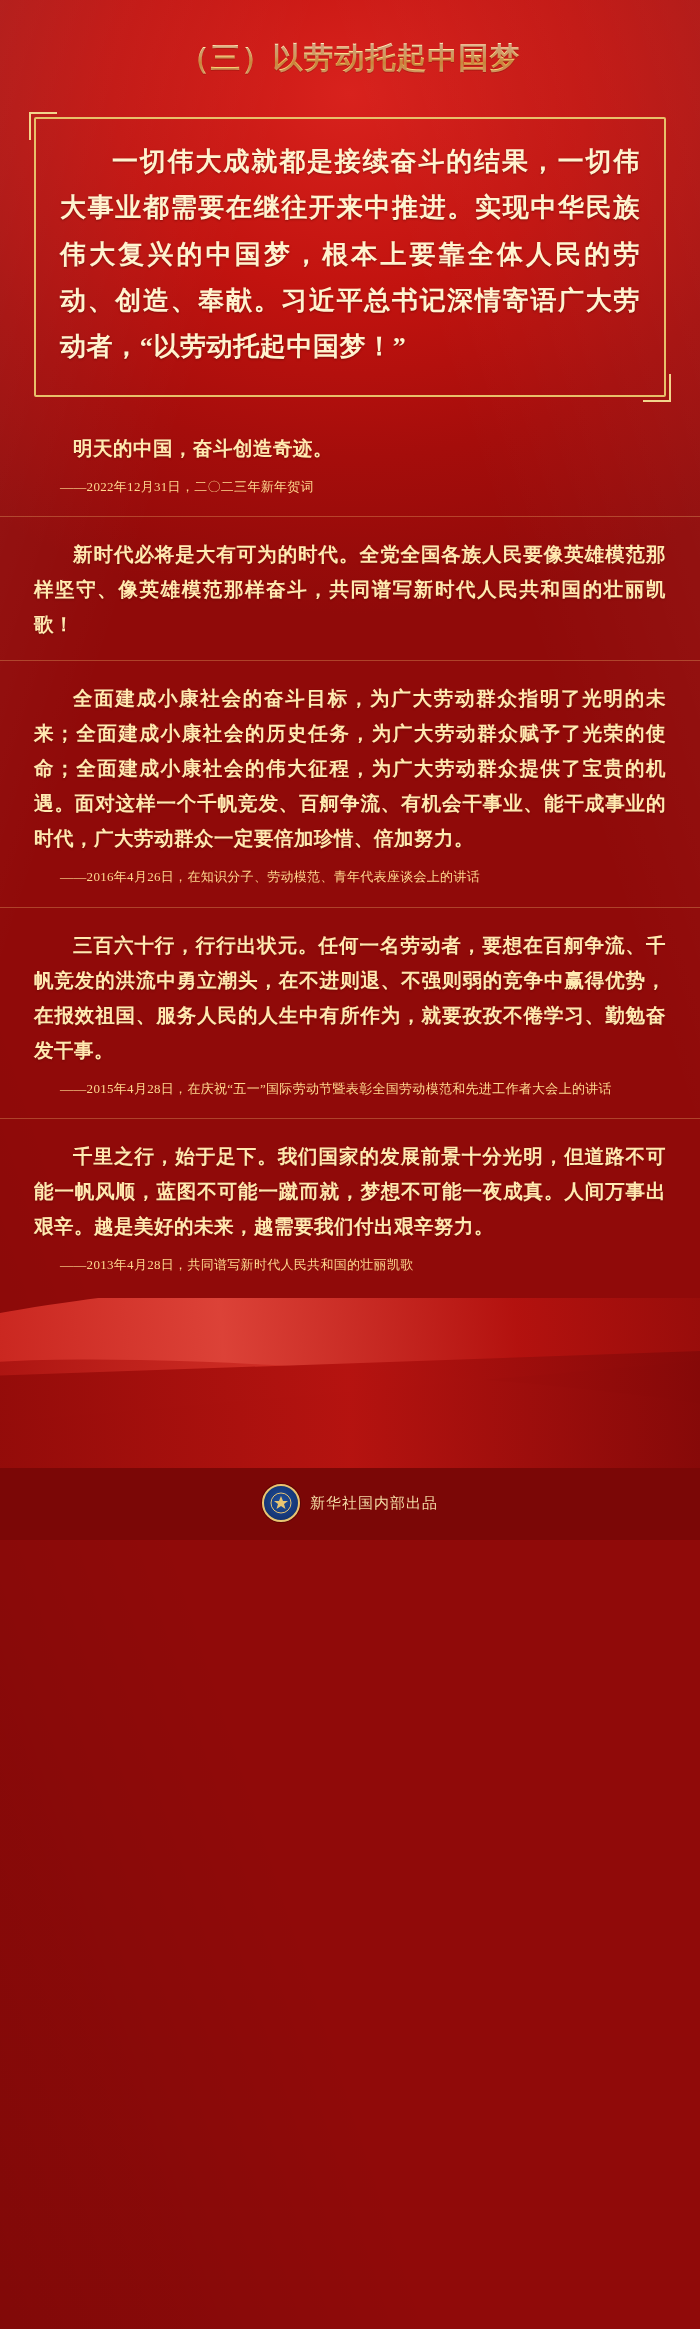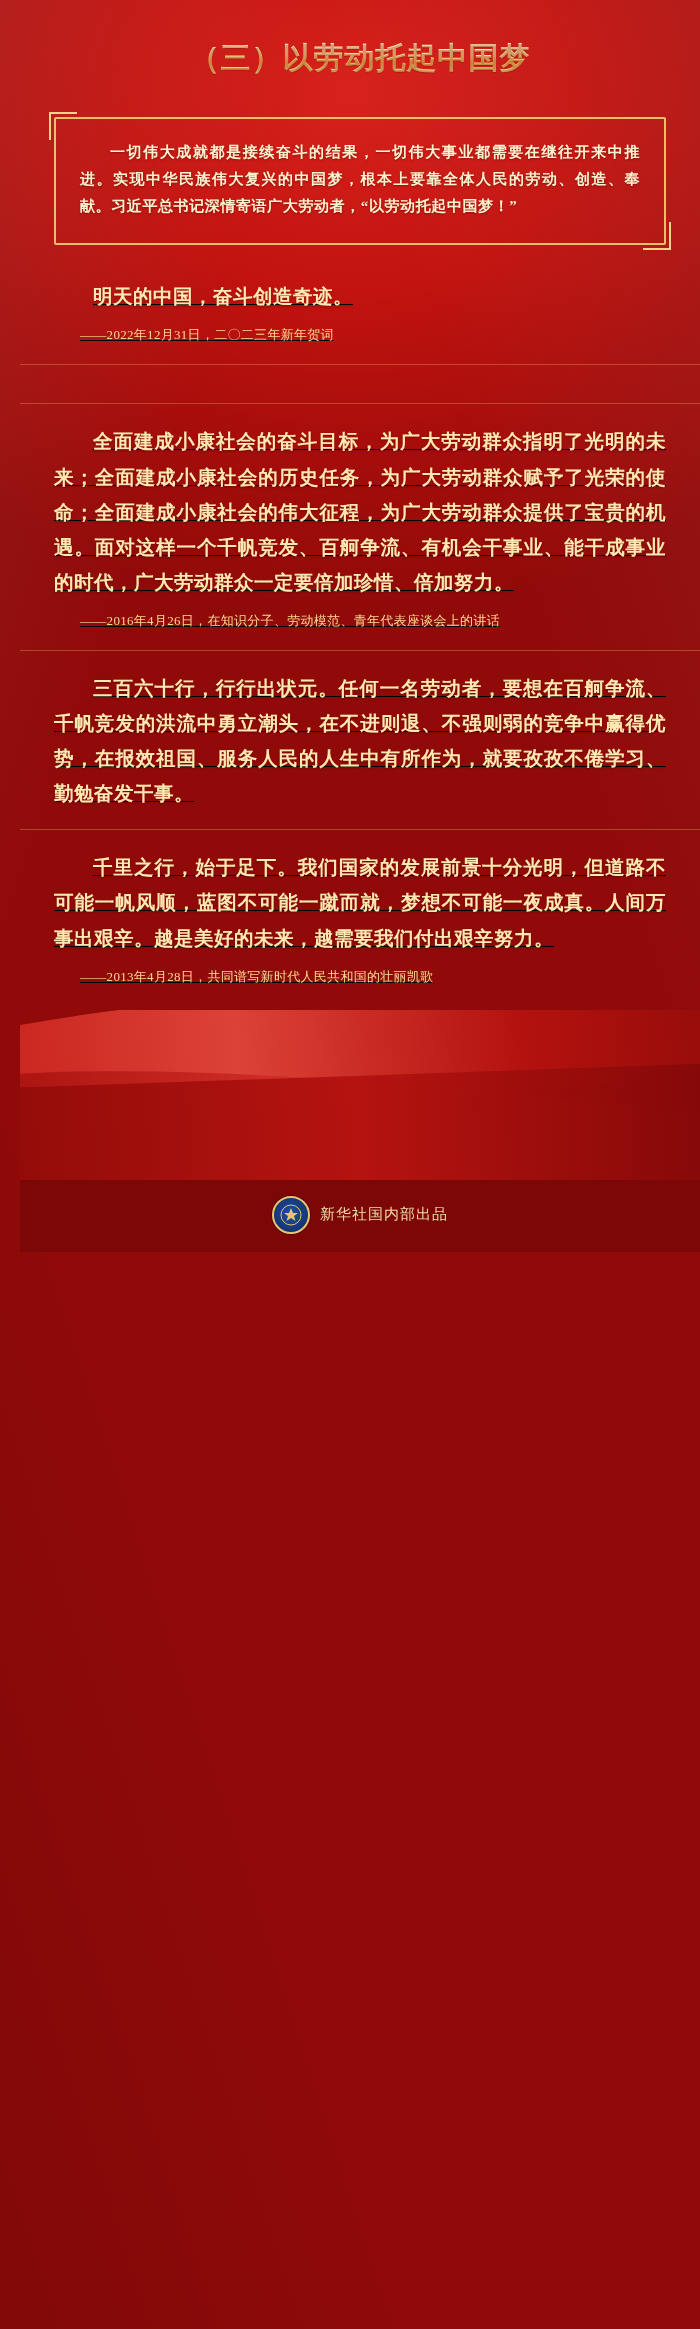--- a/index.html
+++ b/index.html
@@ -29,21 +29,20 @@
     background:
       linear-gradient(108deg, rgba(255,255,255,0.07) 0%, rgba(255,255,255,0) 22%),
       linear-gradient(252deg, rgba(255,255,255,0.06) 0%, rgba(255,255,255,0) 26%),
       linear-gradient(72deg, rgba(0,0,0,0.10) 0%, rgba(0,0,0,0) 30%);
     pointer-events: none;
   }
   .content {
     position: relative;
     z-index: 2;
     padding: 0 0 8px 0;
-    margin-left: 20px;
   }
 
   
   .title-wrap {
     padding: 18px 20px 8px 20px;
     text-align: center;
   }
   .title {
     display: inline-block;
     font-size: 30px;
@@ -83,40 +82,39 @@
     top: -7px; left: -7px;
     border-right: none;
     border-bottom: none;
   }
   .lead-frame::after {
     bottom: -7px; right: -7px;
     border-left: none;
     border-top: none;
   }
   .lead-text {
-    font-size: 15px;
+    font-size: 26px;
     line-height: 1.78;
     color: #fff3cf;
     text-align: justify;
     text-indent: 2em;
     letter-spacing: 0.6px;
     font-weight: bold;
     text-shadow: 0 1px 2px rgba(80,8,6,0.5);
   }
 
   
   .cards {
     padding: 0 0 0 0;
   }
   .card {
     position: relative;
     margin: 0 0 0 0;
     padding: 20px 34px 18px 34px;
     border-top: 1px solid rgba(255,214,130,0.28);
-    text-decoration: underline;
   }
   .card:first-child { border-top: none; }
   .card-quote {
     font-size: 19.5px;
     line-height: 1.8;
     color: #ffe9b0;
     font-weight: bold;
     text-align: justify;
     text-indent: 2em;
     letter-spacing: 0.5px;
@@ -215,29 +213,31 @@
 
     <div class="cards">
 
       <div class="card">
         <div class="card-quote">明天的中国，奋斗创造奇迹。</div>
         <div class="card-source">——2022年12月31日，二〇二三年新年贺词</div>
       </div>
 
 
       <div class="card">
+        <div class="card-quote">新时代必将是大有可为的时代。全党全国各族人民要像英雄模范那样坚守、像英雄模范那样奋斗，共同谱写新时代人民共和国的壮丽凯歌！</div>
       </div>
 
       <div class="card">
         <div class="card-quote">全面建成小康社会的奋斗目标，为广大劳动群众指明了光明的未来；全面建成小康社会的历史任务，为广大劳动群众赋予了光荣的使命；全面建成小康社会的伟大征程，为广大劳动群众提供了宝贵的机遇。面对这样一个千帆竞发、百舸争流、有机会干事业、能干成事业的时代，广大劳动群众一定要倍加珍惜、倍加努力。</div>
         <div class="card-source">——2016年4月26日，在知识分子、劳动模范、青年代表座谈会上的讲话</div>
       </div>
 
       <div class="card">
         <div class="card-quote">三百六十行，行行出状元。任何一名劳动者，要想在百舸争流、千帆竞发的洪流中勇立潮头，在不进则退、不强则弱的竞争中赢得优势，在报效祖国、服务人民的人生中有所作为，就要孜孜不倦学习、勤勉奋发干事。</div>
+        <div class="card-source">——2015年4月28日，在庆祝“五一”国际劳动节暨表彰全国劳动模范和先进工作者大会上的讲话</div>
       </div>
 
       <div class="card">
         <div class="card-quote">千里之行，始于足下。我们国家的发展前景十分光明，但道路不可能一帆风顺，蓝图不可能一蹴而就，梦想不可能一夜成真。人间万事出艰辛。越是美好的未来，越需要我们付出艰辛努力。</div>
         <div class="card-source">——2013年4月28日，共同谱写新时代人民共和国的壮丽凯歌</div>
       </div>
 
     </div>
 
     <div class="ribbon">

